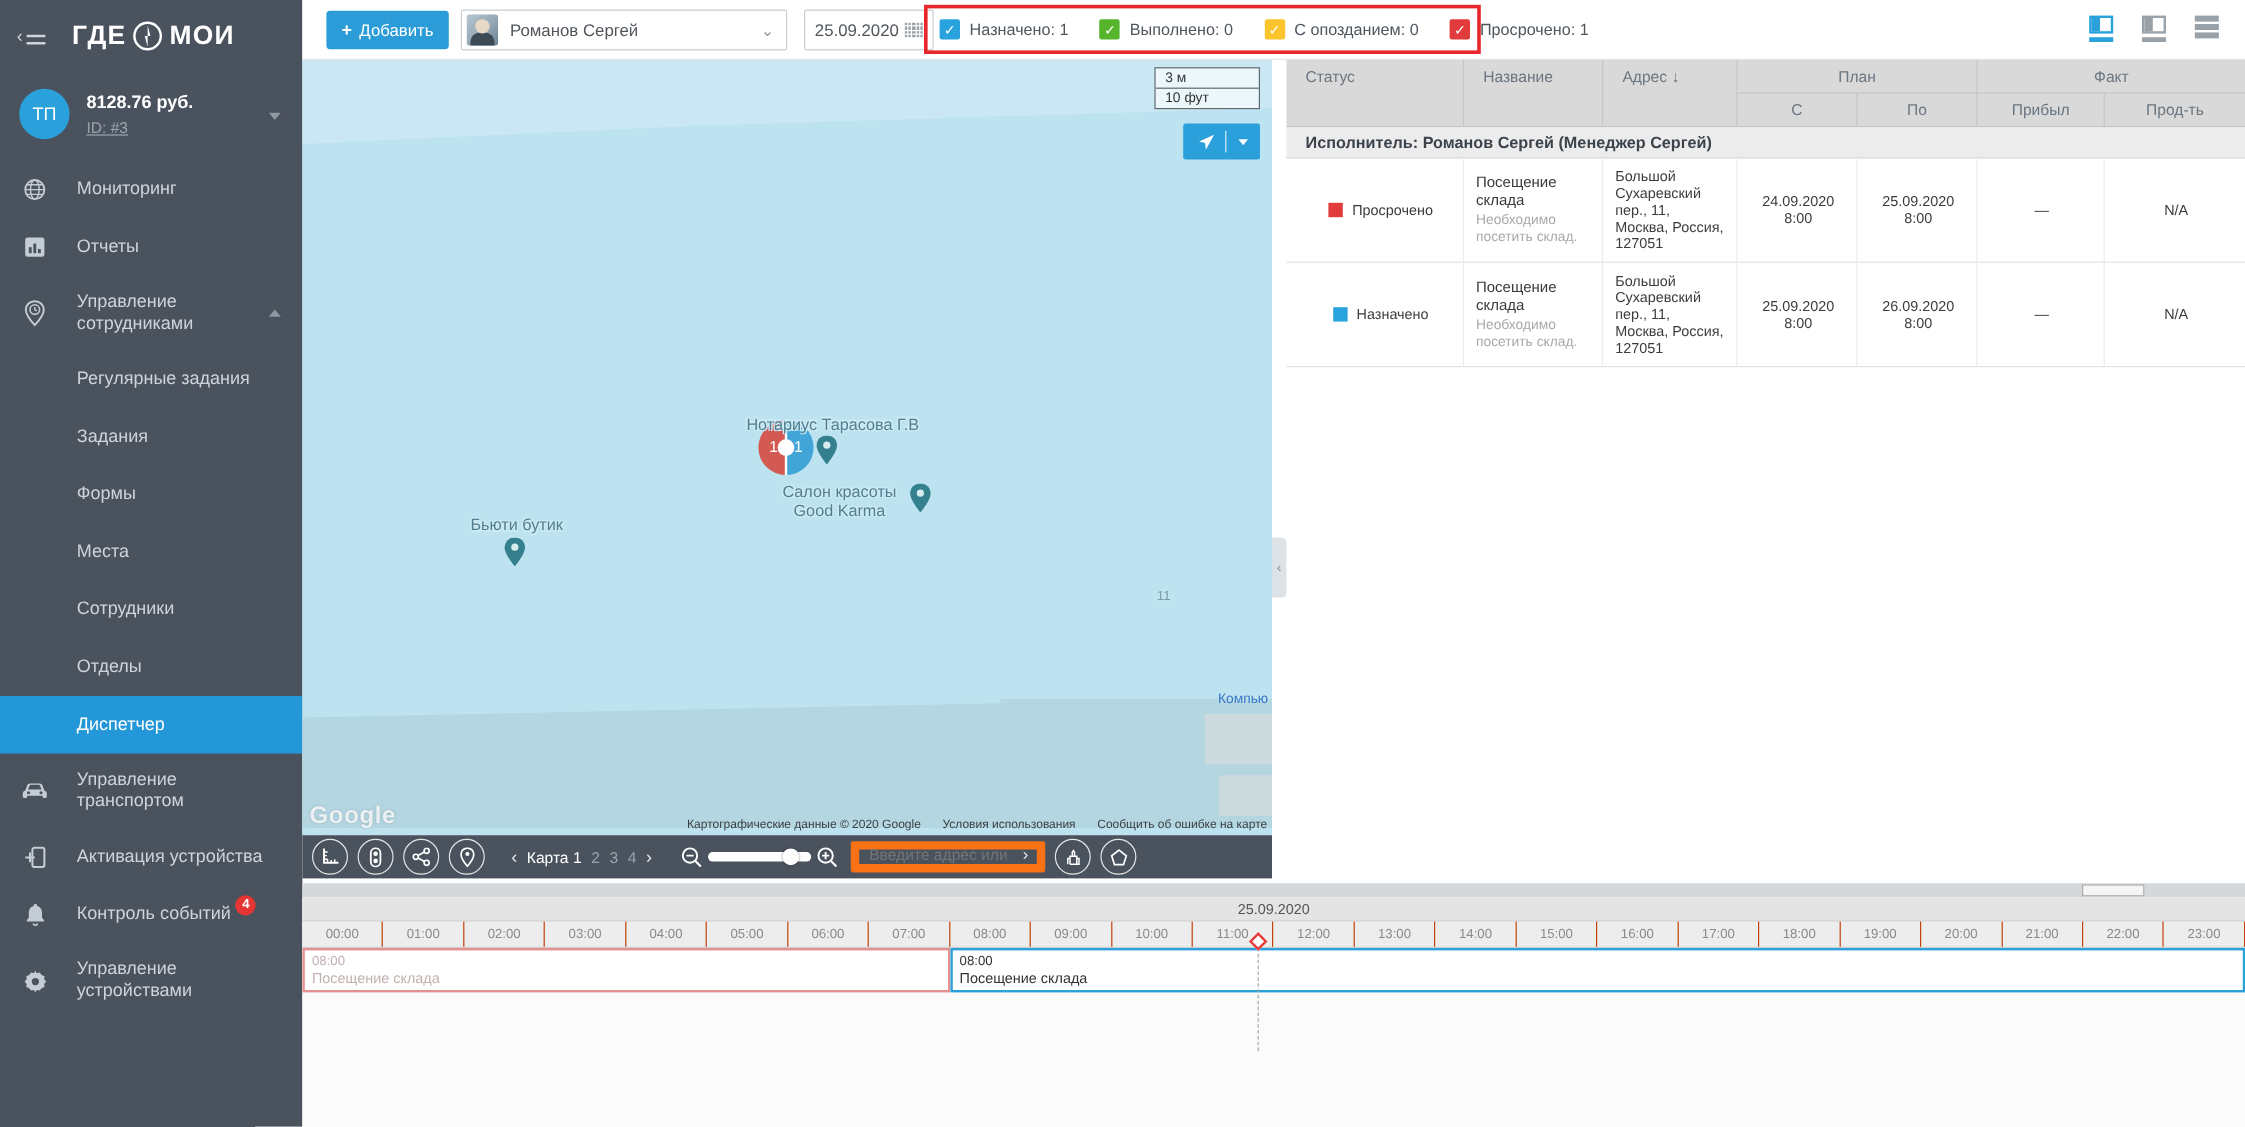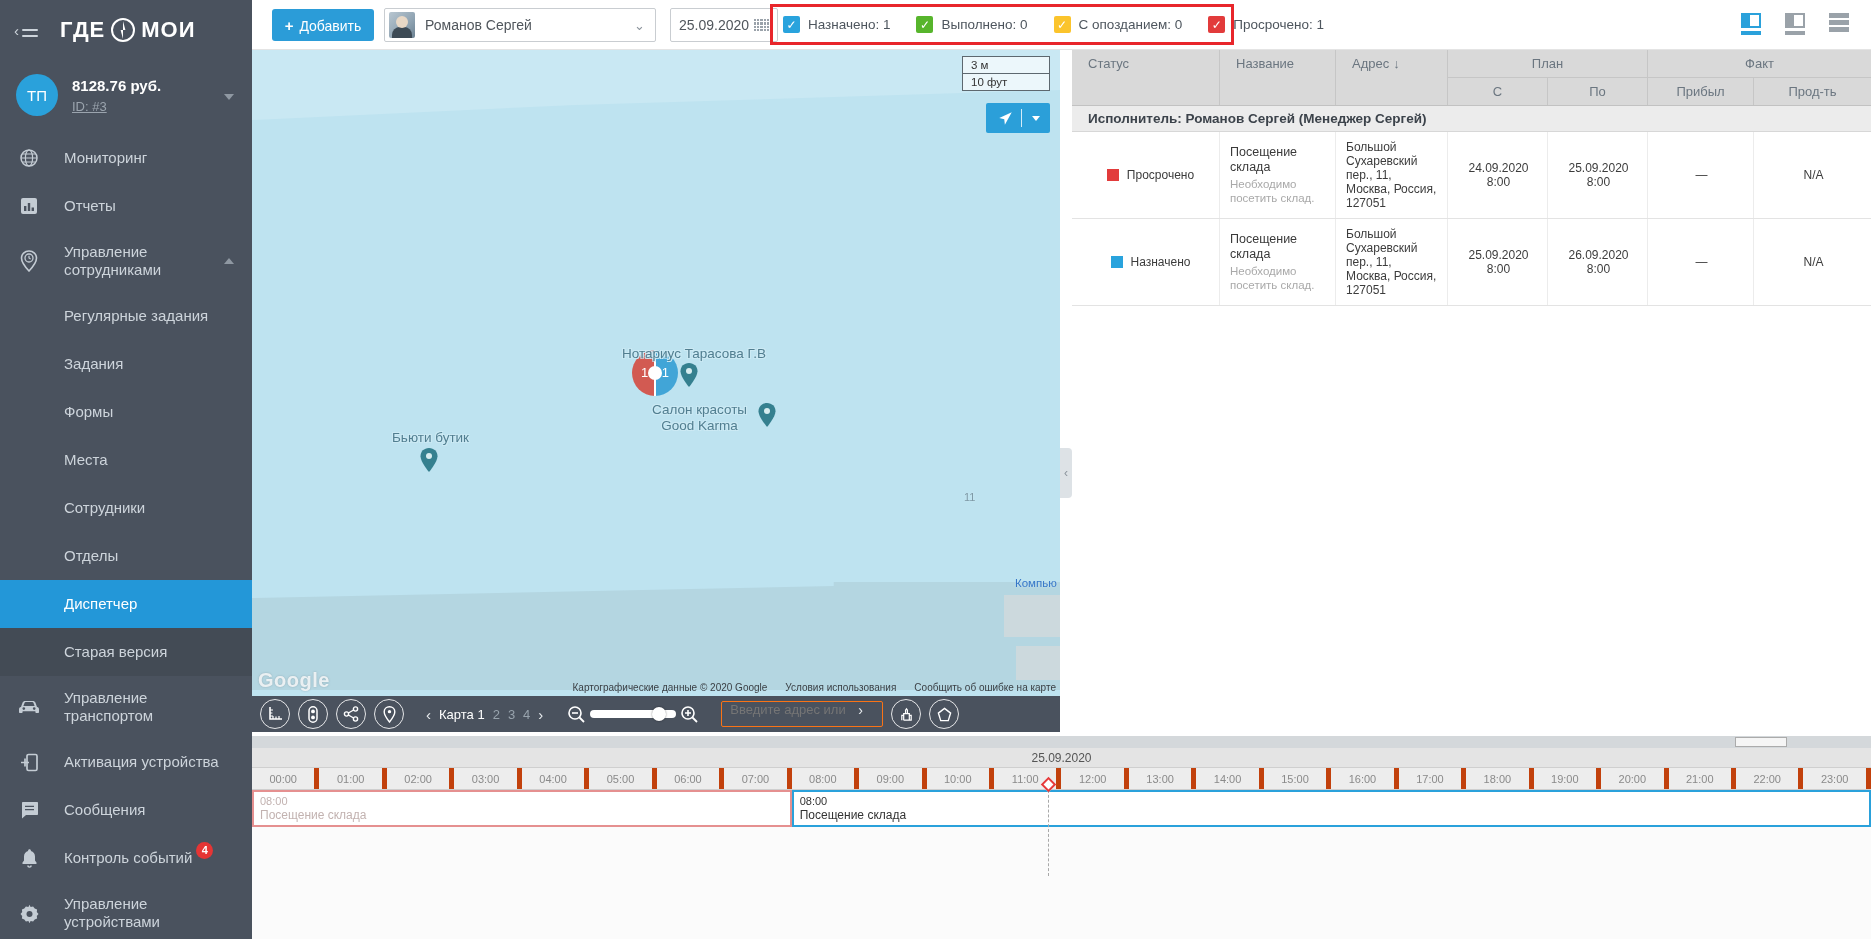--- a/index.html
+++ b/index.html
@@ -106,21 +106,21 @@
   #mapbar { left:252px; top:696px; width:808px; height:36px; background:#4a525e; display:flex; align-items:center; padding:0 8px; gap:8px; }
   .circ-btn { width:30px; height:30px; border-radius:50%; border:1.6px solid rgba(255,255,255,.85); flex:none;
               display:flex; align-items:center; justify-content:center; color:#fff; cursor:pointer; }
   #map-pager { display:flex; align-items:center; gap:8px; margin:0 6px 0 14px; color:#fff; font-size:13px; }
   #map-pager .pg { color:#98a3ad; cursor:pointer; }
   #map-pager .cur { font-weight:normal; cursor:pointer; }
   #map-pager .arr { color:#e8ecef; font-size:15px; cursor:pointer; }
   #zoom-ctl { display:flex; align-items:center; gap:4px; margin-left:10px; color:#fff; }
   #zoom-track { width:86px; height:8px; border-radius:4px; background:#fff; position:relative; cursor:pointer; }
   #zoom-knob { position:absolute; top:-3px; left:62px; width:14px; height:14px; border-radius:50%; background:#fff; box-shadow:0 0 2px rgba(0,0,0,.5); }
-  #addr-box { margin-left:14px; height:26px; border:1px solid #f97316; border-radius:2px; display:flex; align-items:flex-start; padding:0 8px; width:162px; }
+  #addr-box { margin-left:2px; height:26px; border:7px solid #f97316; border-radius:2px; display:flex; align-items:flex-end; padding:0 8px; width:162px; }
   #addr-box input { background:transparent; border:none; outline:none; color:#9aa6b0; font-size:13px; width:124px; font-family:inherit; }
   #addr-box .go { color:#e8ecef; font-size:14px; cursor:pointer; margin-left:4px; }
 
   
   #splitter { left:1060px; top:448px; width:12px; height:50px; background:#dde2e6; border-radius:0 4px 4px 0;
               display:flex; align-items:center; justify-content:center; color:#8b949c; font-size:12px; cursor:col-resize; z-index:5;}
 
   
   #tablewrap { left:1072px; top:50px; width:799px; height:682px; background:#fff; font-size:13px; }
   #thead { display:grid; grid-template-columns:148px 116px 112px 100px 100px 106px 1fr; grid-template-rows:28px 27px;
@@ -140,21 +140,21 @@
   .tdesc { font-size:11.5px; color:#a9a9a9; line-height:14px; margin-top:2px; }
 
   
   #hscroll { left:252px; top:736px; width:1619px; height:12px; background:#d4d8db; }
   #hthumb { position:absolute; left:1483px; top:1px; width:52px; height:10px; background:#f5f5f5; border:1px solid #ababab; }
 
   
   #timeline { left:252px; top:748px; width:1619px; height:191px; background:#fbfbfb; }
   #tl-date { height:20px; background:#e4e4e4; border-bottom:1px solid #cfcfcf; text-align:center; font-size:12px; color:#555; line-height:20px; }
   #tl-hours { height:22px; background:#ededed; display:flex; border-bottom:1px solid #cfcfcf; position:relative; }
-  .hourcell { flex:1; border-right:5px solid #c2410c; font-size:11px; color:#8a8a8a; display:flex; align-items:center; justify-content:center; }
+  .hourcell { flex:1; border-right:1px solid #c2410c; font-size:11px; color:#8a8a8a; display:flex; align-items:center; justify-content:center; }
   #tl-bars { height:37px; position:relative; background:#fbfbfb; }
   .vgrid { position:absolute; top:0; bottom:0; width:1px; background:#ececec; }
   .tl-bar { position:absolute; top:0; height:37px; background:#fff; padding:2px 6px; overflow:hidden; }
   .tl-bar .t1 { font-size:11px; line-height:14px; }
   .tl-bar .t2 { font-size:12px; line-height:15px; white-space:nowrap; }
   #tl-marker { position:absolute; width:11px; height:11px; border:2px solid #e63b3b; background:#fff; transform:rotate(45deg); z-index:4; }
   #tl-markline { position:absolute; width:0; border-left:1px dashed #a8a8a8; z-index:3; }
 </style>
 </head>
 <body>
@@ -233,52 +233,40 @@
       </div>
       <div class="sb-item sub">
         <span class="lbl">Сотрудники</span>
       </div>
       <div class="sb-item sub">
         <span class="lbl">Отделы</span>
       </div>
       <div class="sb-item sub active">
         <span class="lbl">Диспетчер</span>
       </div>
-      <div class="sb-item sub muted">
-        <span class="lbl">Старая версия</span>
-      </div>
       <div class="sb-item">
         <span class="ic">
           <svg width="22" height="16" viewBox="0 0 22 16">
             <path d="M3 8l1.6-4.4C5 2.6 6 2 7 2h8c1 0 2 .6 2.4 1.6L19 8c1.4.2 2 1 2 2.4V13c0 .6-.4 1-1 1h-1.6c-.6 0-1-.4-1-1v-.8H4.6V13c0 .6-.4 1-1 1H2c-.6 0-1-.4-1-1v-2.6C1 9 1.6 8.2 3 8z" fill="currentColor"></path>
             <circle cx="5.8" cy="9.6" r="1.3" fill="#4a525e"></circle>
             <circle cx="16.2" cy="9.6" r="1.3" fill="#4a525e"></circle>
             <path d="M5.4 7h11.2L15.4 3.8c-.2-.5-.6-.8-1.1-.8H7.7c-.5 0-.9.3-1.1.8L5.4 7z" fill="#4a525e"></path>
           </svg>
         </span>
         <span class="lbl">Управление транспортом</span>
       </div>
       <div class="sb-item">
         <span class="ic">
           <svg width="19" height="19" viewBox="0 0 19 19">
             <rect x="7" y="1.5" width="10" height="16" rx="1.6" fill="none" stroke="currentColor" stroke-width="1.7"></rect>
             <path d="M1 9.5h8M5 5.5v8" stroke="currentColor" stroke-width="1.7" fill="none"></path>
             <rect x="10" y="1.5" width="7" height="16" fill="currentColor" opacity=".0"></rect>
           </svg>
         </span>
         <span class="lbl">Активация устройства</span>
-      </div>
-      <div class="sb-item">
-        <span class="ic">
-          <svg width="19" height="18" viewBox="0 0 19 18">
-            <path d="M2 1h15c.6 0 1 .4 1 1v11c0 .6-.4 1-1 1H6l-4 3.4V2c0-.6.4-1 1-1z" fill="currentColor"></path>
-            <path d="M5 5.4h9M5 8.6h9" stroke="#4a525e" stroke-width="1.4"></path>
-          </svg>
-        </span>
-        <span class="lbl">Сообщения</span>
       </div>
       <div class="sb-item">
         <span class="ic">
           <svg width="17" height="20" viewBox="0 0 17 20">
             <path d="M8.5 1.2c.8 0 1.4.6 1.4 1.4v.5c2.5.6 4.1 2.7 4.1 5.4v4l1.6 2.3c.3.5 0 1.2-.7 1.2H2.1c-.7 0-1-.7-.7-1.2L3 12.5v-4c0-2.7 1.6-4.8 4.1-5.4v-.5c0-.8.6-1.4 1.4-1.4z" fill="currentColor"></path>
             <path d="M6.7 17.5c.2 1 1 1.6 1.8 1.6s1.6-.6 1.8-1.6" fill="none" stroke="currentColor" stroke-width="1.4"></path>
           </svg>
         </span>
         <span class="lbl">Контроль событий</span>
         <span class="badge">4</span>

